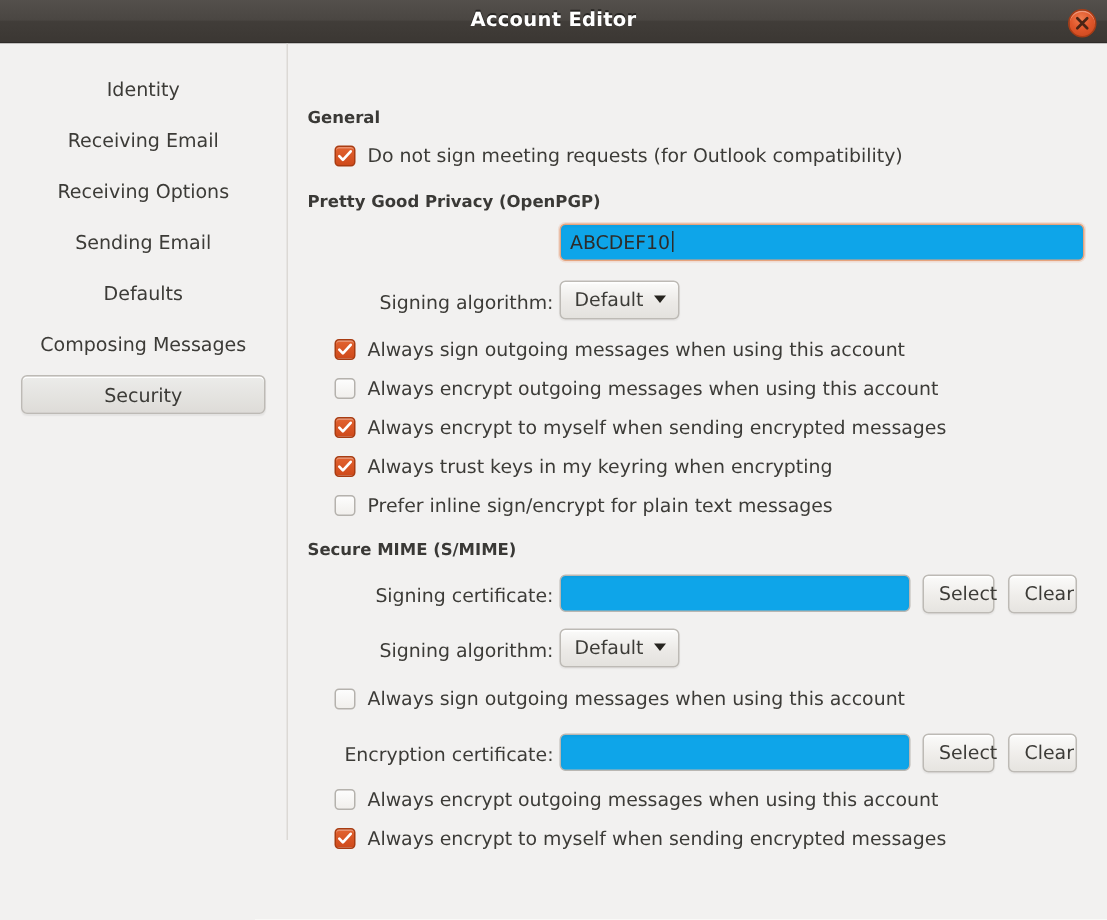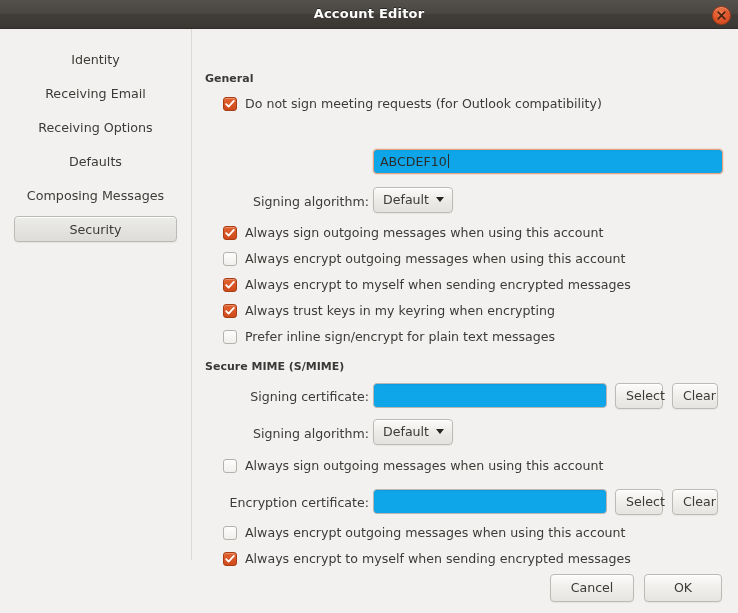--- a/index.html
+++ b/index.html
@@ -255,20 +255,23 @@
       <div class="nav-item first">
         <span>Identity</span>
       </div>
       <div class="nav-item">
         <span>Receiving Email</span>
       </div>
       <div class="nav-item">
         <span>Receiving Options</span>
       </div>
       <div class="nav-item">
+        <span>Sending Email</span>
+      </div>
+      <div class="nav-item">
         <span>Defaults</span>
       </div>
       <div class="nav-item">
         <span>Composing Messages</span>
       </div>
       <div class="nav-item selected">
         <span>Security</span>
       </div>
     </div>
 
@@ -278,20 +281,21 @@
 
       <div class="checkrow" style="left:31px; top:67px;">
         <span class="cbox on">
           <svg width="10" height="10" viewBox="0 0 10 10" aria-hidden="true">
             <path d="M1.2,5.1 L3.6,7.6 L8.8,1.9" stroke="#ffffff" stroke-width="1.8" fill="none" stroke-linecap="round" stroke-linejoin="round"></path>
           </svg>
         </span>
         <span class="cblabel">Do not sign meeting requests (for Outlook compatibility)</span>
       </div>
 
+      <div class="section-title" style="left:13px; top:99px;">Pretty Good Privacy (OpenPGP)</div>
 
       <div class="textfield focused" style="left:181px; top:120px; width:350px;"><span>ABCDEF10</span><span class="caret"></span></div>
 
       <div class="row-label" style="left:0px; top:165px; width:177px;">Signing algorithm:</div>
       <div class="combo" style="left:181px; top:158px;"><span>Default</span><span class="arrow"></span></div>
 
       <div class="checkrow" style="left:31px; top:196px;">
         <span class="cbox on">
           <svg width="10" height="10" viewBox="0 0 10 10" aria-hidden="true">
               <path d="M1.2,5.1 L3.6,7.6 L8.8,1.9" stroke="#ffffff" stroke-width="1.8" fill="none" stroke-linecap="round" stroke-linejoin="round"></path>
@@ -357,19 +361,15 @@
         <span class="cbox on">
           <svg width="10" height="10" viewBox="0 0 10 10" aria-hidden="true">
               <path d="M1.2,5.1 L3.6,7.6 L8.8,1.9" stroke="#ffffff" stroke-width="1.8" fill="none" stroke-linecap="round" stroke-linejoin="round"></path>
             </svg>
         </span>
         <span class="cblabel">Always encrypt to myself when sending encrypted messages</span>
       </div>
 
     </div>
 
-    <div class="footer">
-      <div class="btn" style="left:550px; top:14px; width:84px;">Cancel</div>
-      <div class="btn" style="left:644px; top:14px; width:78px;">OK</div>
-    </div>
 
   </div>
 </div>
 
 </body></html>

